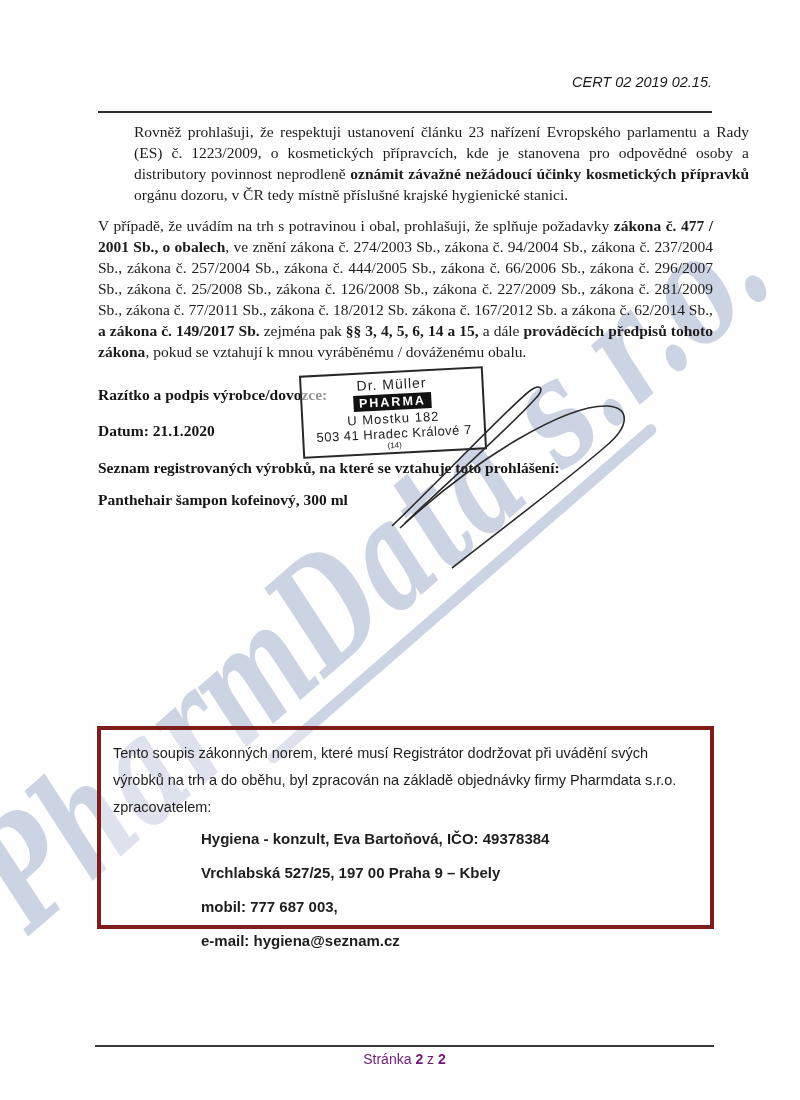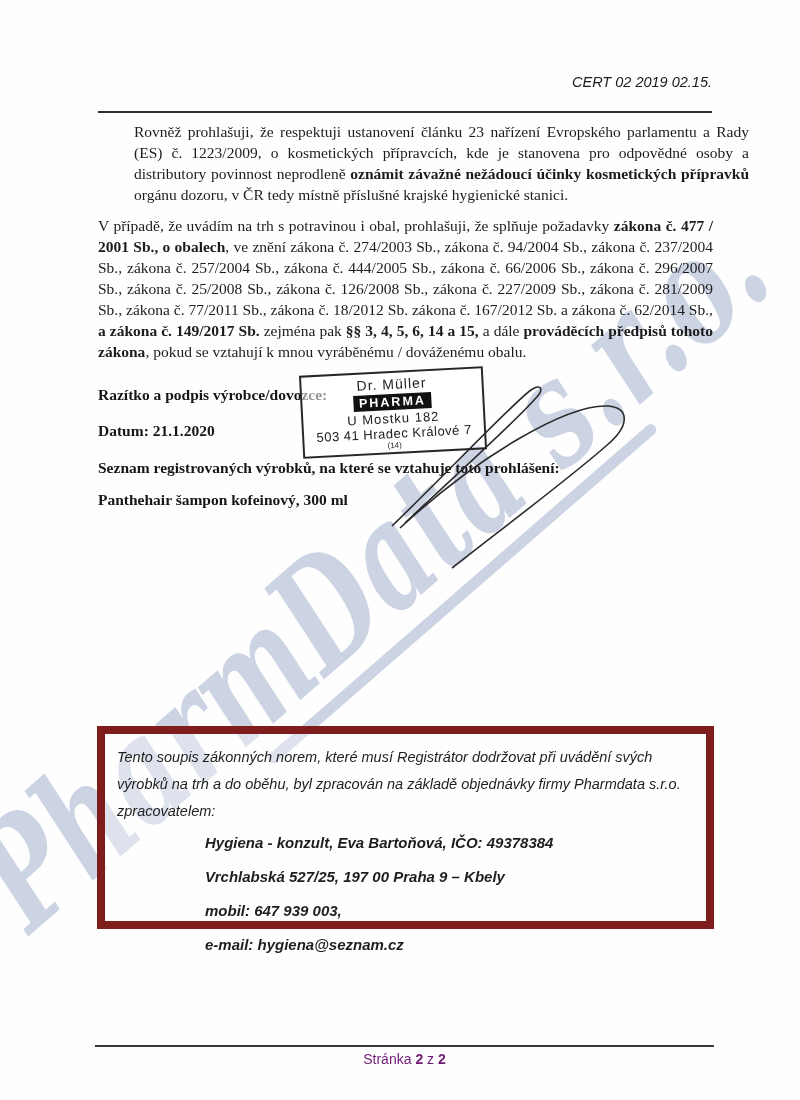--- a/index.html
+++ b/index.html
@@ -103,24 +103,23 @@
     width: 800px; height: 1100px;
     z-index: 3;
     pointer-events: none;
   }
 
   
   .info-box {
     position: absolute;
     left: 97px; top: 726px;
     width: 617px; height: 203px;
-    border: 8px solid #7f1d1d;
+    border: 4px solid #7f1d1d;
     padding: 10px 12px;
     font-family: "Liberation Sans", sans-serif;
-    font-style: italic;
     color: #1e1e1e;
     background: rgba(255,255,255,0.35);
   }
   .box-intro {
     font-size: 14.5px;
     line-height: 27px;
   }
   .box-lines { margin-top: 8px; margin-left: 88px; }
   .box-line {
     font-size: 15px;
@@ -184,21 +183,21 @@
     <svg class="signature-svg" viewBox="0 0 800 1100" xmlns="http://www.w3.org/2000/svg">
       <path d="M 392 526 C 448 472 516 400 531 390 C 541 383 545 389 535 399 C 512 425 446 484 405 523" fill="none" stroke="#2a2a2a" stroke-width="1.6"></path>
       <path d="M 400 528 C 478 456 567 404 608 406 C 630 408 630 426 606 446 C 566 481 504 527 452 568" fill="none" stroke="#2a2a2a" stroke-width="1.6"></path>
     </svg>
 
     <div class="info-box">
       <p class="box-intro">Tento soupis zákonných norem, které musí Registrátor dodržovat při uvádění svých výrobků na trh a do oběhu, byl zpracován na základě objednávky firmy Pharmdata s.r.o. zpracovatelem:</p>
       <div class="box-lines">
         <div class="box-line">Hygiena - konzult, Eva Bartoňová, IČO:  49378384</div>
         <div class="box-line">Vrchlabská 527/25, 197 00  Praha 9 – Kbely</div>
-        <div class="box-line">mobil: 647 939 003,</div>
+        <div class="box-line">mobil: 777 687 003,</div>
         <div class="box-line">e-mail: hygiena@seznam.cz</div>
       </div>
     </div>
 
     <div class="footer-rule"></div>
     <div class="footer-text"><span>Stránka </span><span style="font-weight: 700;">2</span><span> z </span><span style="font-weight: 700;">2</span></div>
 
   </div>
 </div>
 

